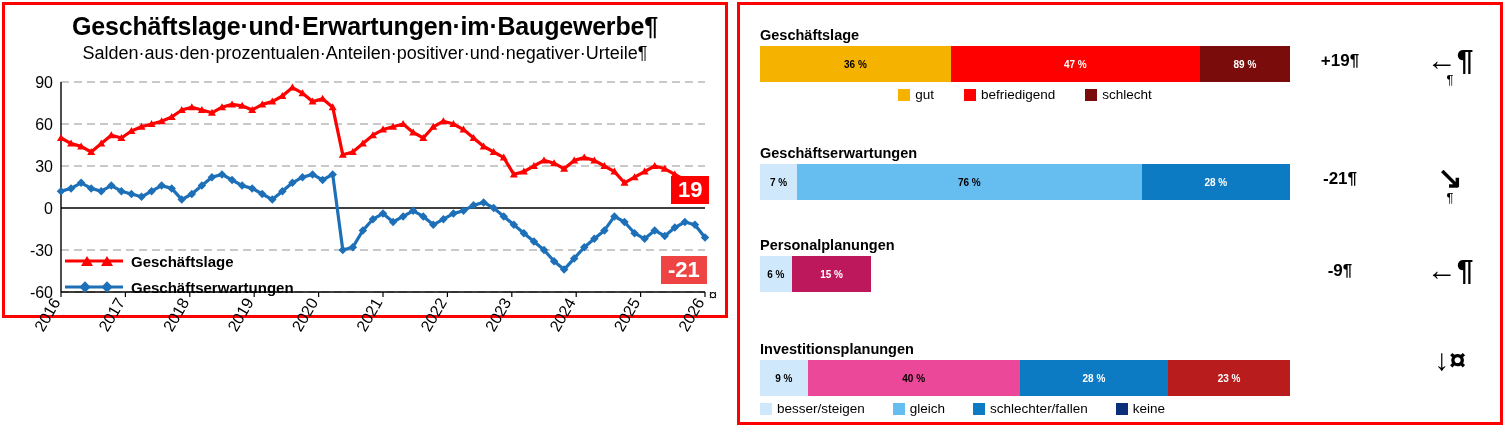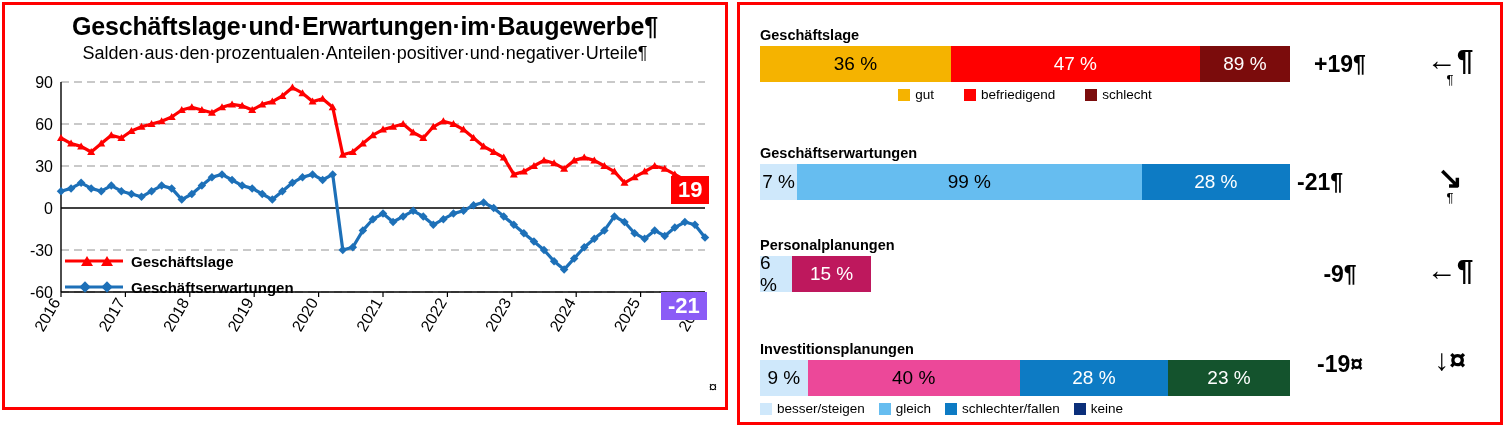--- a/index.html
+++ b/index.html
@@ -7,21 +7,21 @@
   body {
     width:1505px; height:427px;
     font-family:"Liberation Sans", sans-serif;
     background:#ffffff;
     overflow:hidden;
   }
   .page { position:relative; width:1505px; height:427px; }
 
   
   .left-panel {
-    position:absolute; left:2px; top:2px; width:726px; height:408px;
+    position:absolute; left:2px; top:2px; width:726px; height:316px;
     border:3px solid #ff0000; background:#ffffff;
   }
   .chart-title {
     text-align:center; font-size:25px; font-weight:bold; color:#000;
     margin-top:7px; letter-spacing:-0.2px;
   }
   .chart-subtitle {
     text-align:center; font-size:18px; color:#000; margin-top:2px;
   }
   .plot-wrap { position:relative; margin-top:6px; height:290px; }
@@ -29,47 +29,47 @@
 
   .legend-box { position:absolute; left:58px; top:178px; font-size:15px; font-weight:bold; }
   .legend-row { display:flex; align-items:center; height:26px; }
   .legend-row .lbl { margin-left:6px; color:#000; }
 
   .val-badge {
     position:absolute; font-size:22px; font-weight:bold; color:#fff;
     padding:2px 7px; line-height:1.1;
   }
   .val-red { background:#ff0000; }
-  .val-blue { background:#8b5cf6;margin-top:36px; }
+  .val-blue { background:#ef4444; }
 
   .pilcrow-left {
     position:absolute; right:8px; bottom:12px; font-size:15px; color:#000;
   }
 
   
   .right-panel {
     position:absolute; left:737px; top:2px; width:766px; height:423px;
     border:3px solid #ff0000; background:#ffffff;
   }
   .right-inner { position:relative; width:100%; height:100%; }
 
   .block { position:absolute; left:757px; width:530px; }
   .block-title { font-size:14.5px; font-weight:bold; color:#000; margin-bottom:3px; }
   .bar { display:flex; height:36px; width:530px; }
   .seg { display:flex; align-items:center; justify-content:center;
-         font-size:19px; font-weight:normal; color:#000; }
+         font-size:10px; font-weight:bold; color:#000; }
   .seg.white { color:#ffffff; }
 
-  .bar-legend { display:flex; gap:14px; margin-top:5px; font-size:13.5px; }
+  .bar-legend { display:flex; gap:28px; margin-top:5px; font-size:13.5px; }
   .bar-legend .it { display:flex; align-items:center; gap:5px; }
   .swatch { width:12px; height:12px; display:inline-block; }
 
   .saldo-val {
     position:absolute; left:1286px; width:100px; text-align:center;
-    font-size:23px; font-weight:bold; color:#000;
+    font-size:17px; font-weight:bold; color:#000;
   }
   .trend-cell {
     position:absolute; left:1392px; width:110px; text-align:center;
     font-size:30px; font-weight:bold; color:#000; line-height:1;
   }
   .trend-cell .sub { display:block; font-size:13px; font-weight:normal; margin-top:-2px; }
 </style>
 </head>
 <body>
 
@@ -301,60 +301,59 @@
               <span>schlecht</span>
             </div>
           </div>
         </div>
         <div class="saldo-val" style="top: 46px; left: 550px;">+19¶</div>
         <div class="trend-cell" style="top: 40px; left: 655px;"><span>←¶</span><span class="sub">¶</span></div>
         <div class="block" style="top: 140px; left: 20px;">
           <div class="block-title">Geschäftserwartungen</div>
           <div class="bar">
             <div class="seg" style="background: rgb(207, 232, 251); width: 7%;">7 %</div>
-            <div class="seg" style="background: rgb(102, 189, 240); width: 65%;">99 %</div>
+            <div class="seg" style="background: rgb(102, 189, 240); width: 65%;">76 %</div>
             <div class="seg white" style="background: rgb(13, 123, 196); width: 28%;">28 %</div>
           </div>
         </div>
-        <div class="saldo-val" style="top: 164px; left: 530px;">-21¶</div>
+        <div class="saldo-val" style="top: 164px; left: 550px;">-21¶</div>
         <div class="trend-cell" style="top: 158px; left: 655px;"><span>↘</span><span class="sub">¶</span></div>
         <div class="block" style="top: 232px; left: 20px;">
           <div class="block-title">Personalplanungen</div>
           <div class="bar">
             <div class="seg" style="background: rgb(207, 232, 251); width: 6%;">6 %</div>
             <div class="seg white" style="background: #be185d; width: 15%;">15 %</div>
           </div>
         </div>
         <div class="saldo-val" style="top: 256px; left: 550px;">-9¶</div>
         <div class="trend-cell" style="top: 250px; left: 655px;"><span>←¶</span></div>
         <div class="block" style="top: 336px; left: 20px;">
           <div class="block-title">Investitionsplanungen</div>
           <div class="bar">
             <div class="seg" style="background: rgb(207, 232, 251); width: 9%;">9 %</div>
             <div class="seg" style="background: #ec4899; width: 40%;">40 %</div>
             <div class="seg white" style="background: rgb(13, 123, 196); width: 28%;">28 %</div>
-            <div class="seg white" style="background: #14532d; width: 23%;">23 %</div>
+            <div class="seg white" style="background: #b91c1c; width: 23%;">23 %</div>
           </div>
           <div class="bar-legend">
             <div class="it">
               <span class="swatch" style="background: rgb(207, 232, 251);"></span>
               <span>besser/steigen</span>
             </div>
             <div class="it">
               <span class="swatch" style="background: rgb(102, 189, 240);"></span>
               <span>gleich</span>
             </div>
             <div class="it">
               <span class="swatch" style="background: rgb(13, 123, 196);"></span>
               <span>schlechter/fallen</span>
             </div>
             <div class="it">
               <span class="swatch" style="background: rgb(11, 47, 122);"></span>
               <span>keine</span>
             </div>
           </div>
         </div>
-        <div class="saldo-val" style="top: 346px; left: 550px;">-19¤</div>
         <div class="trend-cell" style="top: 340px; left: 655px;"><span>↓¤</span></div>
       </div>
   </div>
 
 </div>
 
 </body></html>

